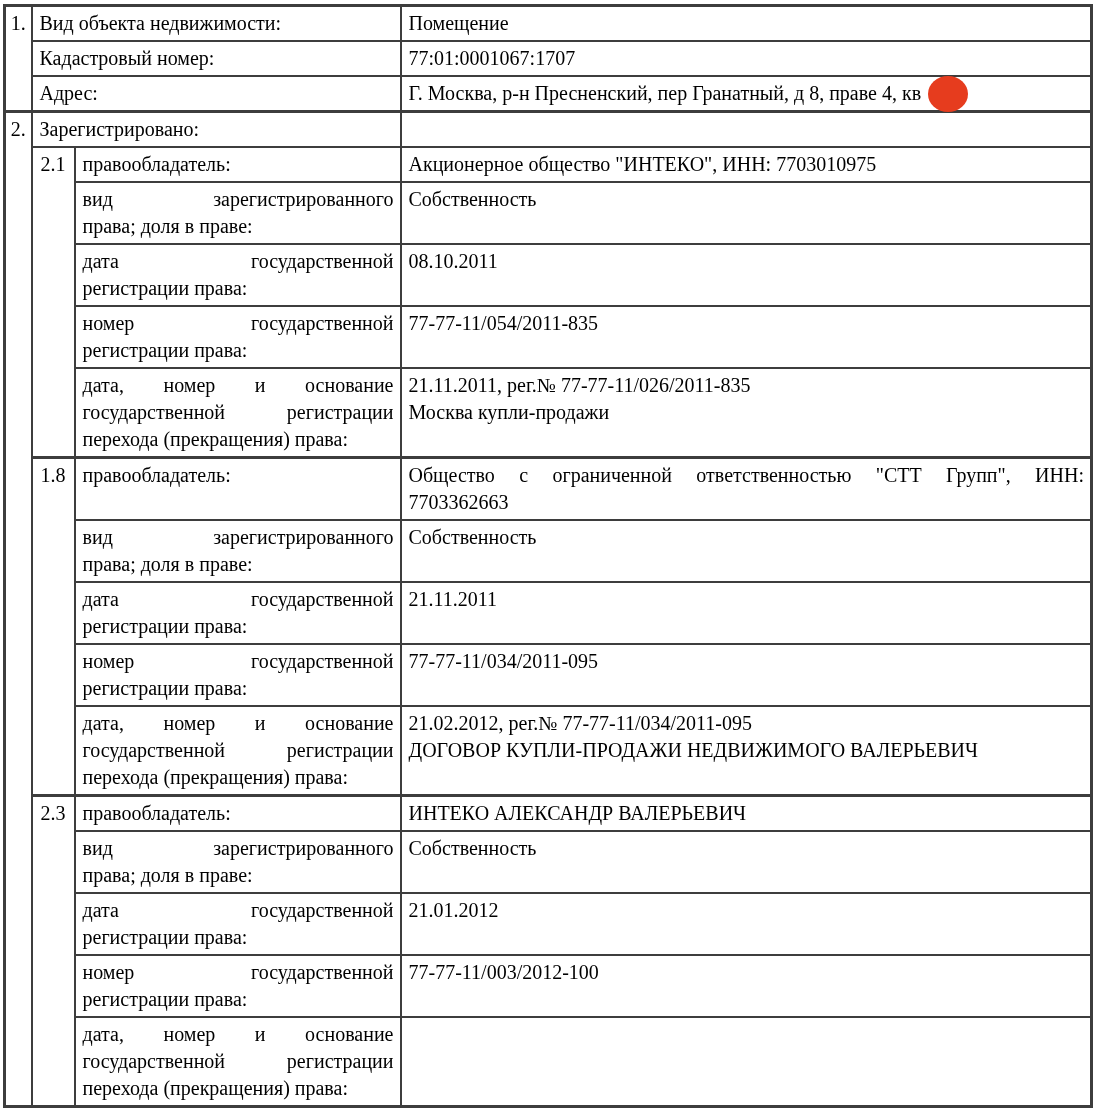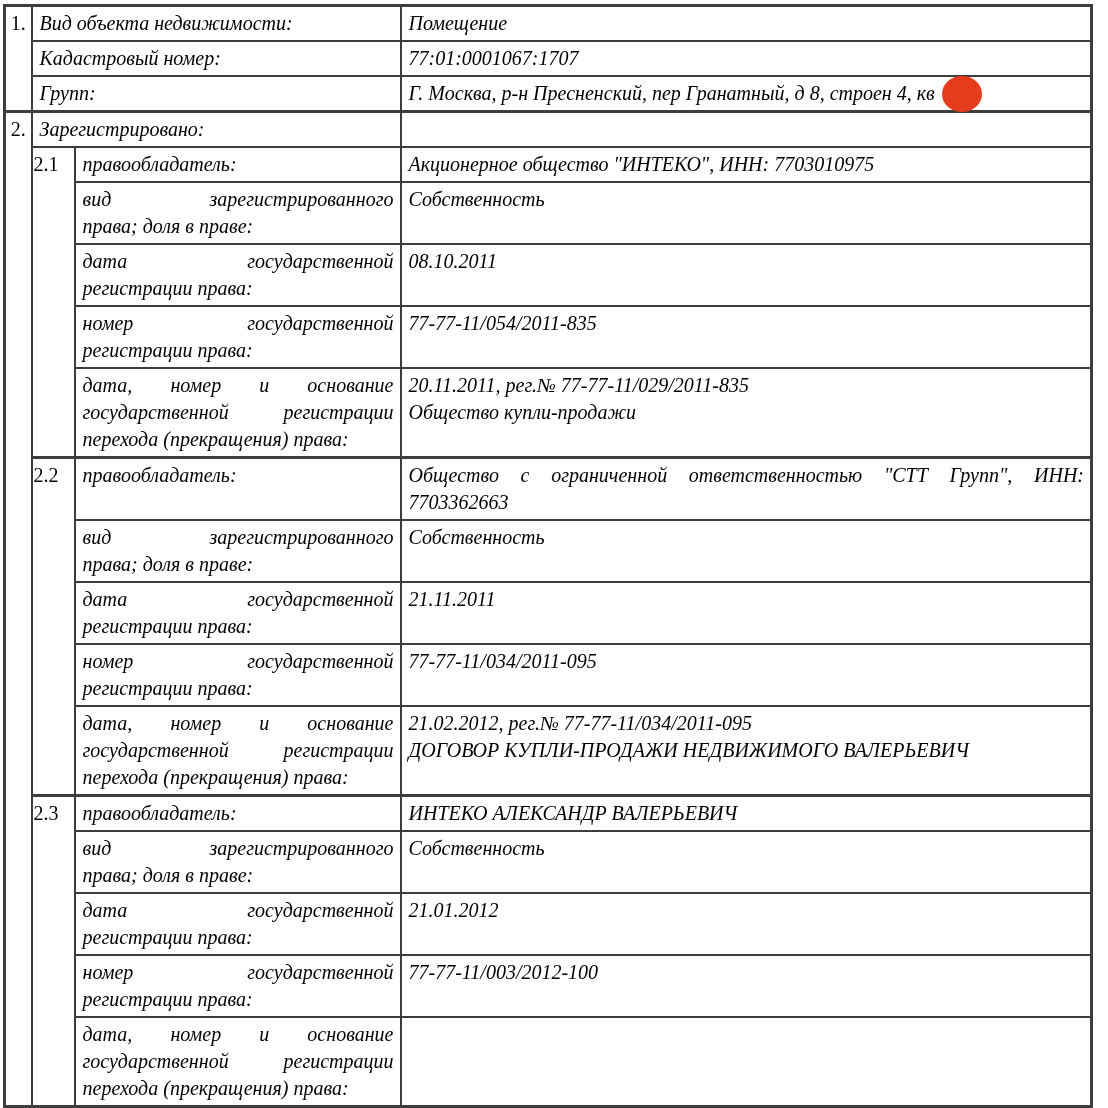--- a/index.html
+++ b/index.html
@@ -17,24 +17,24 @@
   col.c-sub{width:43px}
   col.c-label{width:326px}
   td{
     border:2px solid #3d3d3d;
     vertical-align:top;
     padding:3px 6px 3px 7px;
     font-size:20px;line-height:27px;
     overflow:visible;
   }
   td.num{padding:3px 2px;text-align:center;}
-  td.sub{padding:3px 1px;}
+  td.sub{padding:3px 1px;text-align:center;}
   tr.sep td{border-top-width:3px;}
   .j{text-align:justify;text-align-last:justify;}
-  .line{min-height:27px;font-style:italic;}
+  .line{min-height:27px;}
   .redact{
     display:inline-block;width:40px;height:36px;
     border-radius:50%;
     margin:-4px 0 -10px 7px;vertical-align:top;
     position:relative;
     background:#e63c1e;
   }
   tr.partial td{height:10px;}
 </style>
 </head>
@@ -62,25 +62,25 @@
     <tr>
       <td colspan="2">
         <div class="line">Кадастровый номер:</div>
       </td>
       <td>
         <div class="line">77:01:0001067:1707</div>
       </td>
     </tr>
     <tr>
       <td colspan="2">
-        <div class="line">Групп:</div>
+        <div class="line">Адрес:</div>
       </td>
       <td>
         <div class="line">
-          <span>Г. Москва, р-н Пресненский, пер Гранатный, д 8, строен 4, кв</span><span class="redact"></span>
+          <span>Г. Москва, р-н Пресненский, пер Гранатный, д 8, праве 4, кв</span><span class="redact"></span>
         </div>
       </td>
     </tr>
 
     <tr class="sep">
       <td class="num" rowspan="16">2.</td>
       <td colspan="2">
         <div class="line">Зарегистрировано:</div>
       </td>
       <td></td>
@@ -122,27 +122,27 @@
         <div class="line">77-77-11/054/2011-835</div>
       </td>
     </tr>
     <tr>
       <td>
         <div class="line j">дата, номер и основание</div>
         <div class="line j">государственной регистрации</div>
         <div class="line">перехода (прекращения) права:</div>
       </td>
       <td>
-        <div class="line">20.11.2011, рег.№ 77-77-11/029/2011-835</div>
-        <div class="line">Общество купли-продажи</div>
+        <div class="line">21.11.2011, рег.№ 77-77-11/026/2011-835</div>
+        <div class="line">Москва купли-продажи</div>
       </td>
     </tr>
 
     <tr class="sep">
-      <td class="sub" rowspan="5">2.2</td>
+      <td class="sub" rowspan="5">1.8</td>
       <td>
         <div class="line">правообладатель:</div>
       </td>
       <td>
         <div class="line j">Общество с ограниченной ответственностью "СТТ Групп", ИНН:</div>
         <div class="line">7703362663</div>
       </td>
     </tr>
     <tr>
       <td>

